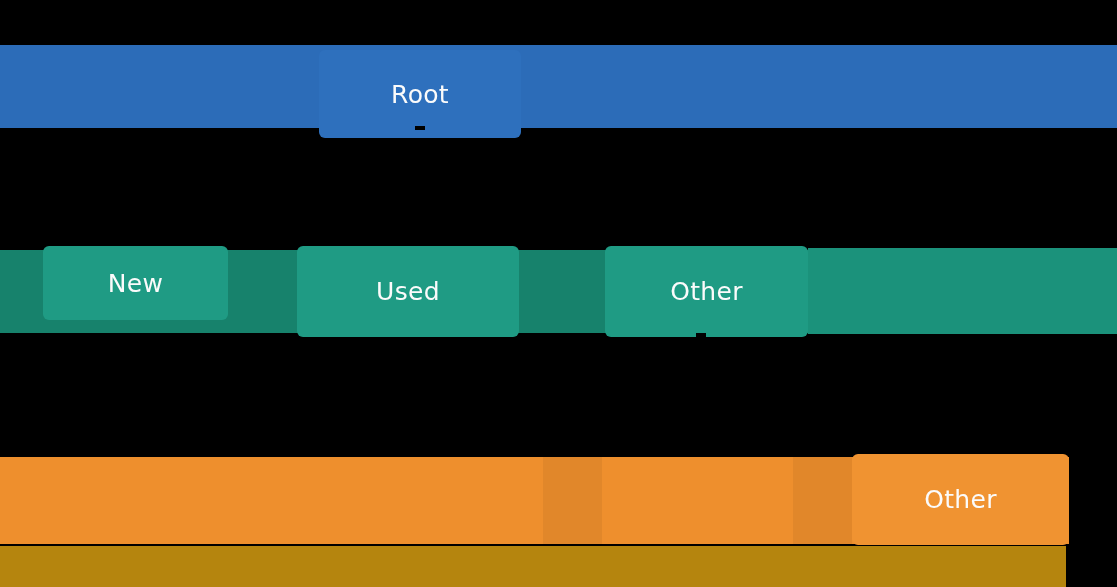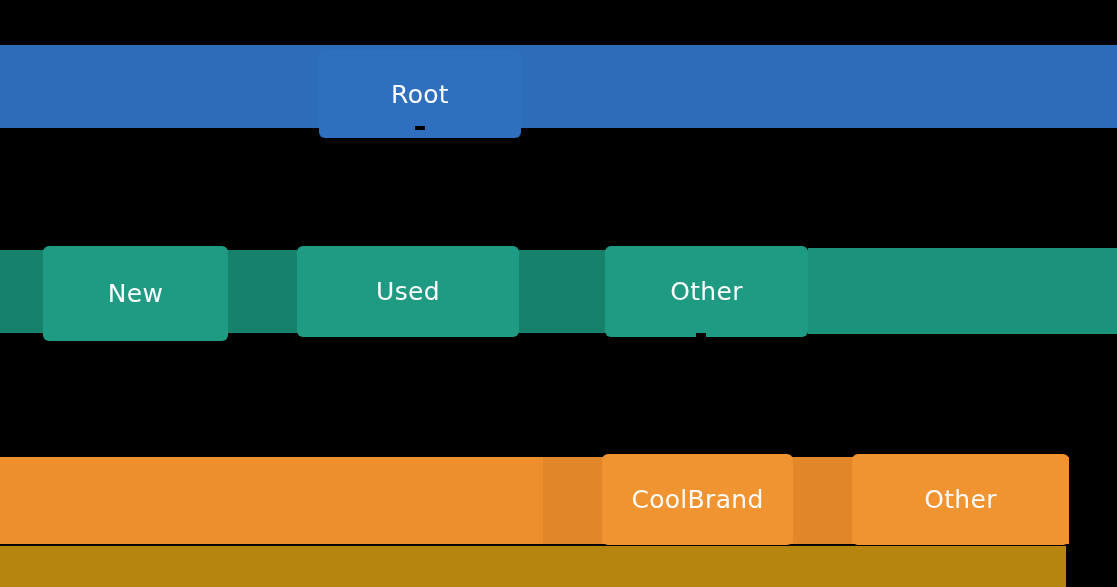--- a/index.html
+++ b/index.html
@@ -32,24 +32,23 @@
   }
 </style>
 </head>
 <body>
 
 <div class="fig">
     <div class="band" style="left: 0px; top: 45px; width: 1117px; height: 83px; background: rgb(44, 108, 184);"></div>
     <div class="node" style="left: 319px; top: 42px; width: 202px; height: 88px; background: rgb(46, 112, 189); color: rgb(251, 251, 251); margin-top: 8px;">Root</div>
     <div class="band" style="left: 0px; top: 250px; width: 1117px; height: 83px; background: rgb(23, 130, 108);"></div>
     <div class="segment" style="left: 808px; top: 248px; width: 309px; height: 86px; background: rgb(27, 146, 123);"></div>
-    <div class="node" style="left: 43px; top: 246px; width: 185px; height: 95px; background: rgb(31, 155, 132); color: rgb(251, 251, 251);">New</div>
+    <div class="node" style="left: 43px; top: 246px; width: 185px; height: 74px; background: rgb(31, 155, 132); color: rgb(251, 251, 251);">New</div>
     <div class="node" style="left: 297px; top: 246px; width: 222px; height: 91px; background: rgb(31, 155, 132); color: rgb(251, 251, 251); border-radius: 6px;">Used</div>
     <div class="node" style="left: 605px; top: 246px; width: 203px; height: 91px; background: rgb(31, 155, 132); color: rgb(251, 251, 251);">Other</div>
     <div class="band" style="left: 0px; top: 457px; width: 1069px; height: 87px; background: rgb(238, 143, 45);"></div>
     <div class="segment" style="left: 543px; top: 457px; width: 59px; height: 87px; background: rgb(225, 135, 42);"></div>
     <div class="segment" style="left: 793px; top: 457px; width: 59px; height: 87px; background: rgb(225, 135, 42);"></div>
-    <div class="node" style="left: 602px; top: 454px; width: 191px; height: 91px; background: rgb(240, 147, 49); color: rgb(251, 251, 251);">CoolBrand</div>
     <div class="node" style="left: 852px; top: 454px; width: 217px; height: 91px; background: rgb(240, 147, 49); color: rgb(251, 251, 251);">Other</div>
     <div class="band" style="left: 0px; top: 546px; width: 1066px; height: 41px; background: rgb(181, 133, 14);"></div>
     <div class="stub" style="left: 415px; top: 126px; width: 10px; height: 4px; background: rgb(0, 0, 0);"></div>
     <div class="stub" style="left: 696px; top: 333px; width: 10px; height: 4px; background: rgb(0, 0, 0);"></div>
   </div>
 
 </body></html>

